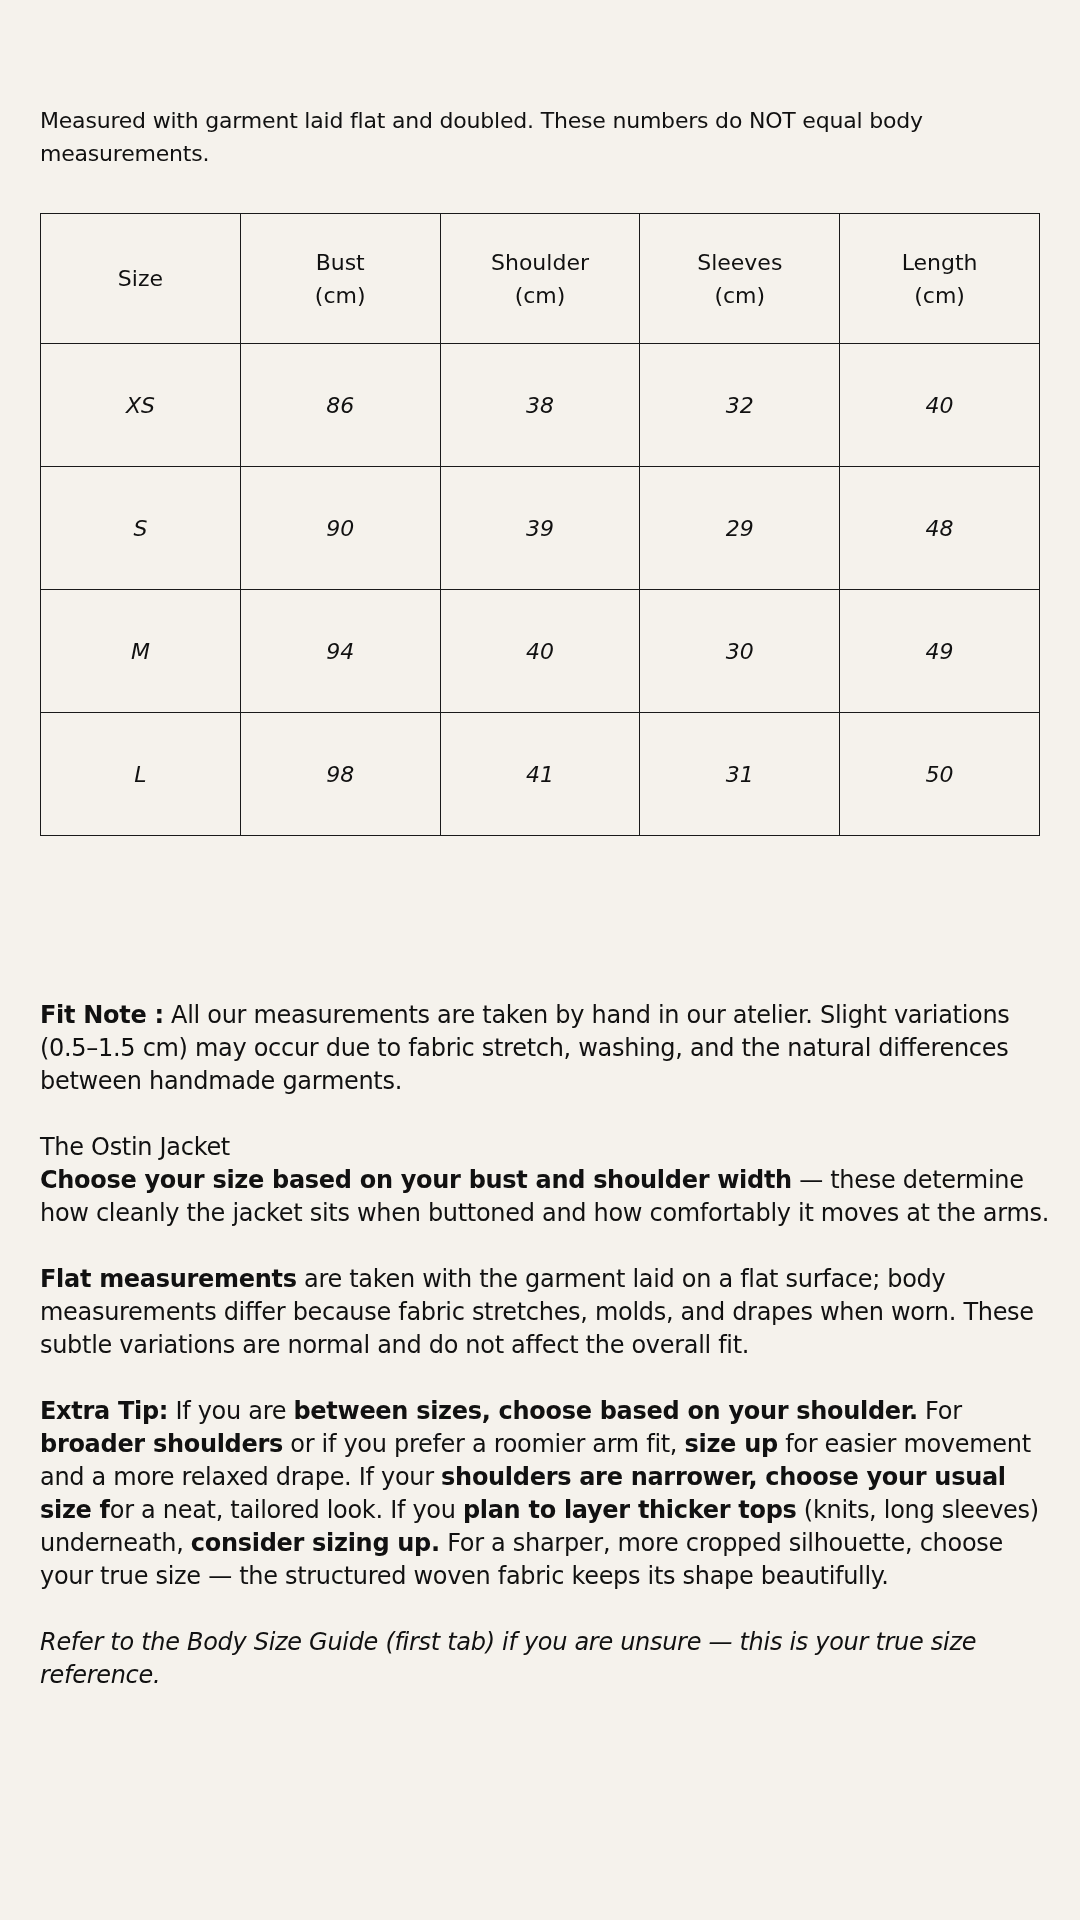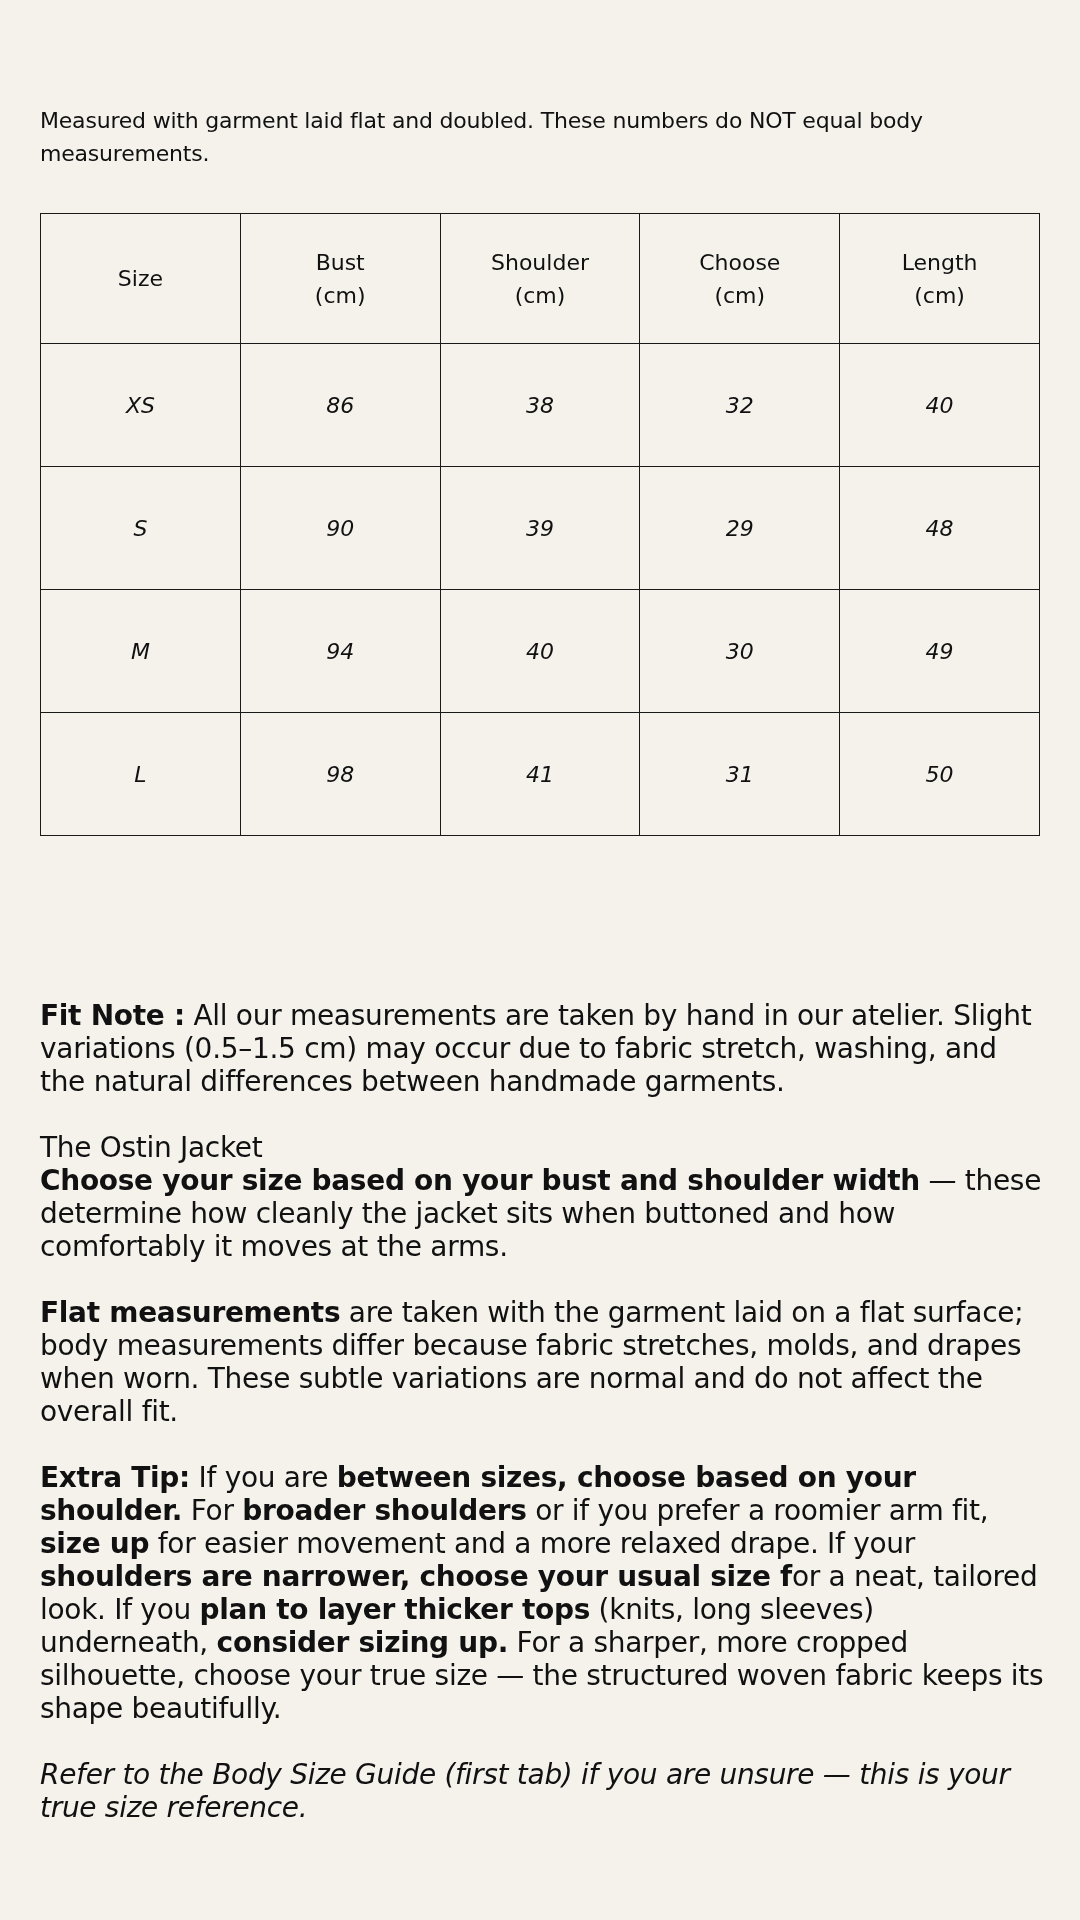--- a/index.html
+++ b/index.html
@@ -49,21 +49,21 @@
     padding: 0;
   }
   table.size-table thead tr { height: 130px; padding-left: 20px; }
   table.size-table tbody tr { height: 123px; font-style: italic; }
   .th-unit { display: block; }
   .body-text {
     position: absolute;
     left: 0;
     top: 999px;
     width: 1010px;
-    font-size: 28px;
+    font-size: 24px;
     line-height: 33px;
     letter-spacing: -0.3px;
   }
   .body-text p {
     margin: 0 0 33px 0;
   }
   .body-text b { font-weight: bold; }
   .body-text .italic { font-style: italic; }
   .product-title { display: block; }
 </style>
@@ -82,21 +82,21 @@
         </th>
         <th>
           <span class="th-unit">Bust</span>
           <span class="th-unit">(cm)</span>
         </th>
         <th>
           <span class="th-unit">Shoulder</span>
           <span class="th-unit">(cm)</span>
         </th>
         <th>
-          <span class="th-unit">Choose</span>
+          <span class="th-unit">Sleeves</span>
           <span class="th-unit">(cm)</span>
         </th>
         <th>
           <span class="th-unit">Length</span>
           <span class="th-unit">(cm)</span>
         </th>
       </tr>
     </thead>
     <tbody>
       <tr>

